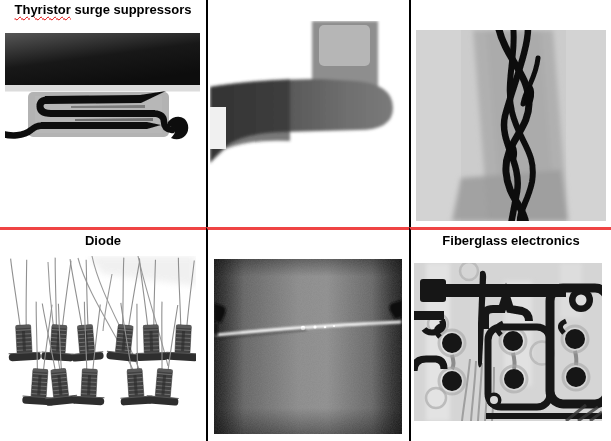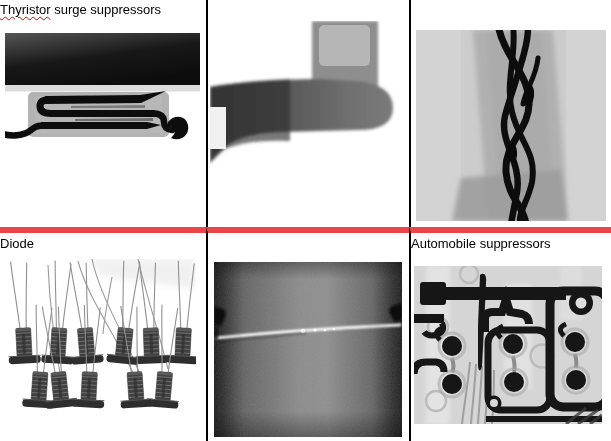--- a/index.html
+++ b/index.html
@@ -3,23 +3,23 @@
 <meta charset="utf-8">
 <style>
   html,body{margin:0;padding:0;background:#fff;}
   .figure{
     position:relative;width:611px;height:441px;background:#ffffff;
     font-family:"Liberation Sans",sans-serif;color:#000;
     display:grid;grid-template-columns:206px 203px 202px;grid-template-rows:227px 214px;
   }
   .cell{position:relative;box-sizing:border-box;overflow:hidden;background:#fff;}
   .bl{border-left:2px solid #000;}
-  .bt{border-top:6px solid #ef4444;}
+  .bt{border-top:3px solid #ef4444;}
   .title{
-    text-align:left;font-weight:normal;font-size:13px;line-height:15px;
+    text-align:center;font-weight:bold;font-size:13px;line-height:15px;
     padding-top:2px;white-space:nowrap;
   }
   .r1 .title{padding-top:3px;}
   .squiggle{
     text-decoration-line:underline;text-decoration-style:wavy;
     text-decoration-color:#e00000;text-decoration-thickness:1px;
     text-underline-offset:2px;
   }
   .ximg{position:absolute;display:block;}
   #img-thyristor{left:5px;top:33px;}
@@ -213,21 +213,21 @@
       <path d="M 0 80 C 40 76 70 73 92 71" stroke="#222" stroke-width="1.4" opacity="0.55" fill="none" filter="url(#pB08)"></path>
       <g fill="#101010" filter="url(#pB08)">
         <path d="M 0 44 L 9 47 Q 13 49 11 55 L 7 64 L 0 62 Z"></path>
         <rect x="0" y="64" width="4" height="14" opacity="0.8"></rect>
         <path d="M 188 41 L 178 44 Q 174 46 176 52 L 181 60 L 188 58 Z"></path>
       </g>
     </svg>
   </div>
 
   <div class="cell r1 c2 bl bt">
-    <div class="title">Automobile suppressors</div>
+    <div class="title">Fiberglass electronics</div>
     <svg class="ximg" id="img-auto" width="188" height="158" viewBox="0 0 188 158">
       <defs>
         <filter id="aB05" x="-20%" y="-20%" width="140%" height="140%">
             <feGaussianBlur stdDeviation="0.5"></feGaussianBlur>
           </filter>
         <filter id="aB2" x="-30%" y="-30%" width="160%" height="160%">
             <feGaussianBlur stdDeviation="2"></feGaussianBlur>
           </filter>
       </defs>
       <rect x="0" y="0" width="188" height="158" fill="#d5d5d5"></rect>

